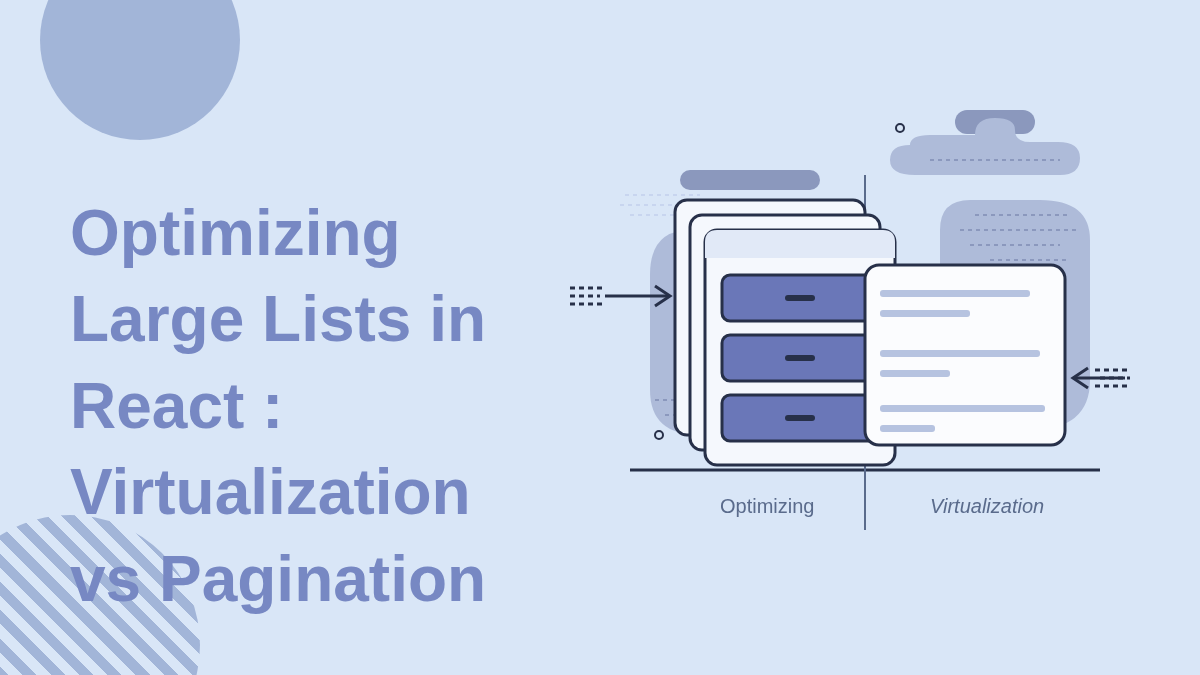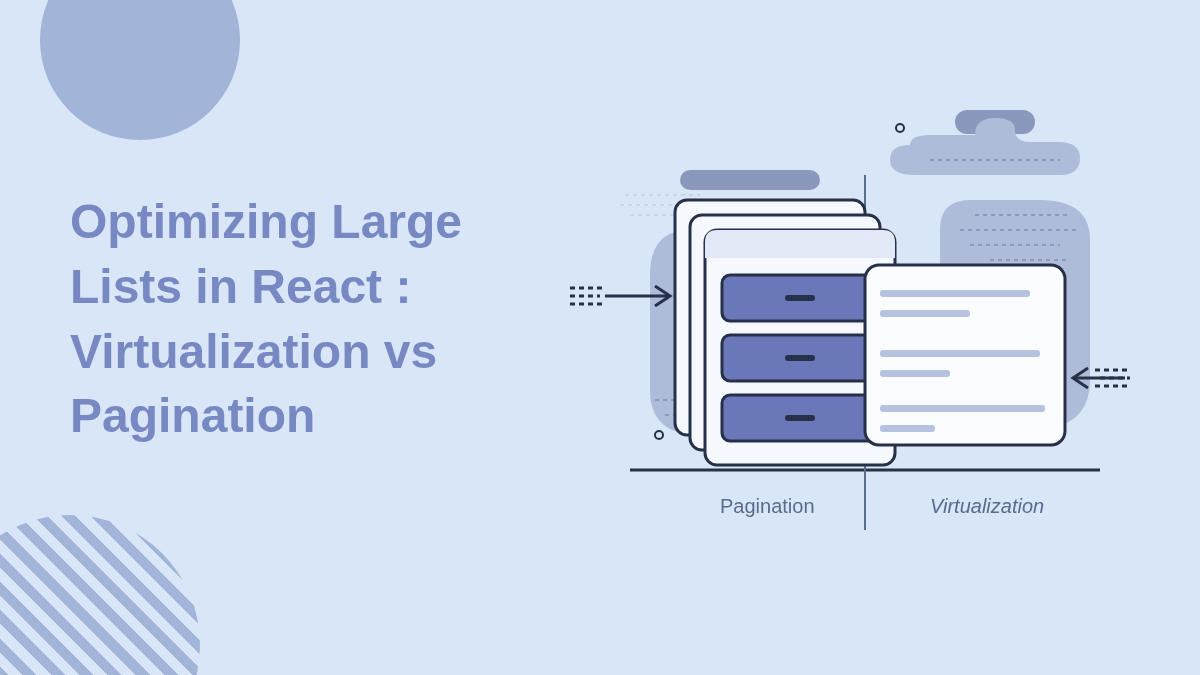--- a/index.html
+++ b/index.html
@@ -32,21 +32,21 @@
     .corner-stripes::before {
       content: '';
       position: absolute;
       inset: -50px;
       background: repeating-linear-gradient(45deg, #a2b5d8 0 10px, #d9e6f7 10px 20px);
     }
     .title {
       position: absolute;
       left: 70px;
       top: 190px;
-      font-size: 48px;
+      font-size: 64px;
       font-weight: 600;
       color: #7788c3;
       line-height: 1.35;
       max-width: 480px;
     }
     .illustration {
       position: absolute;
       right: 70px;
       top: 100px;
       width: 560px;
@@ -152,15 +152,15 @@
       <line x1="505" y1="278" x2="555" y2="278"></line>
       <polyline points="518,268 503,278 518,288"></polyline>
       <g stroke-dasharray="5 4">
         <line x1="525" y1="270" x2="560" y2="270"></line>
         <line x1="530" y1="278" x2="560" y2="278"></line>
         <line x1="525" y1="286" x2="560" y2="286"></line>
       </g>
     </g>
   </svg>
 
-  <div class="label-pag">Pagination</div>
+  <div class="label-pag">Optimizing</div>
   <div class="label-virt">Virtualization</div>
 </div>
 
 </body></html>

